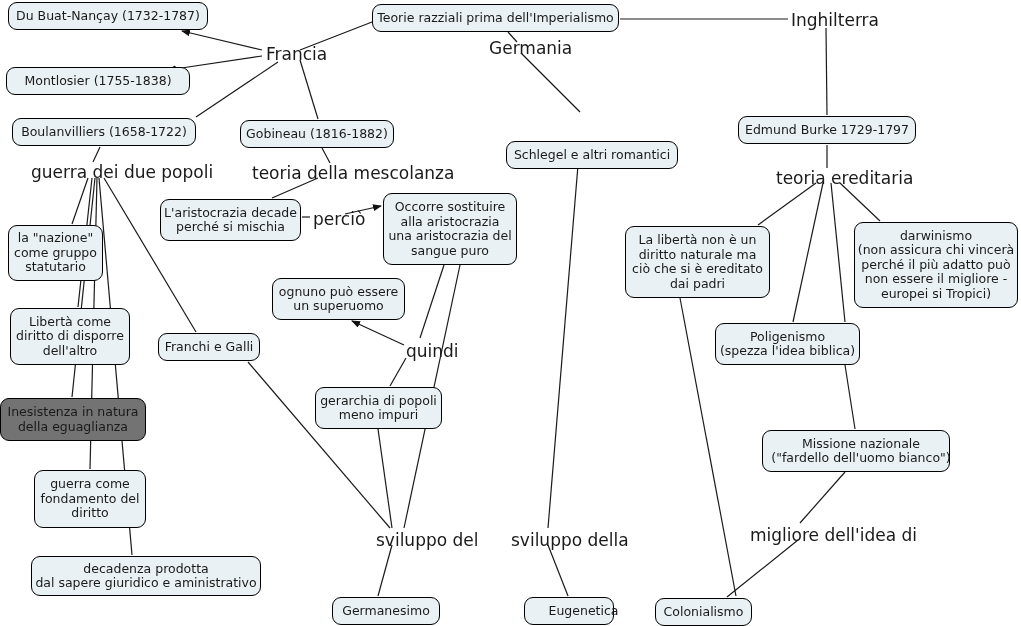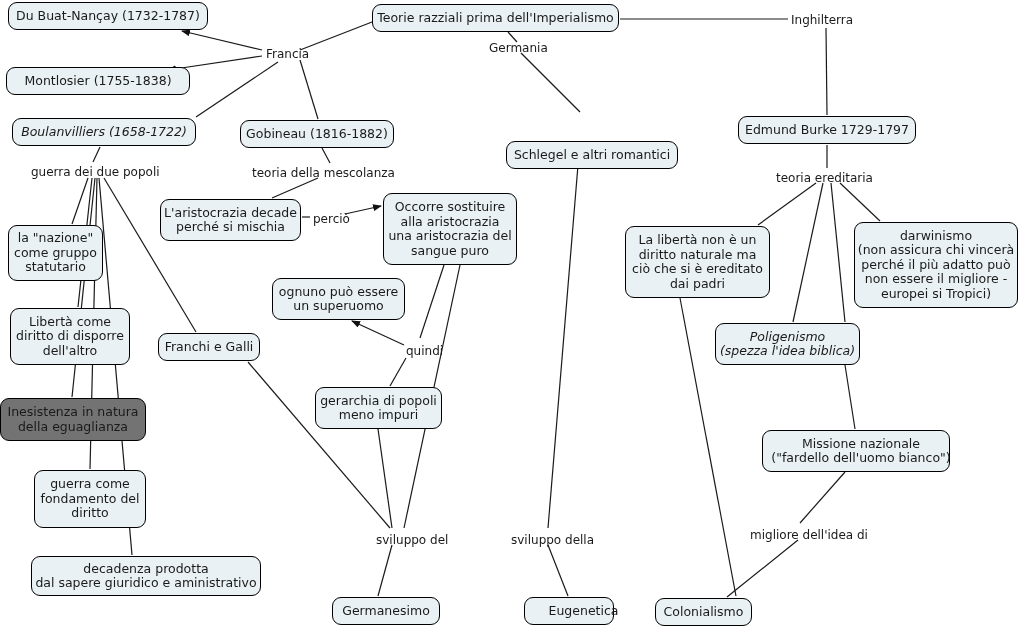--- a/index.html
+++ b/index.html
@@ -36,21 +36,21 @@
     text-align: center;
     display: flex;
     align-items: center;
     justify-content: center;
     padding: 2px 7px;
     white-space: pre;
   }
   .link-label {
     position: absolute;
     color: #1a1a1a;
-    font-size: 12px;
+    font-size: 17px;
     line-height: 14px;
     white-space: pre;
     background: transparent;
     text-align: center;
   }
 </style>
 </head>
 <body>
 
 <div id="canvas">
@@ -98,21 +98,21 @@
         <line x1="845" y1="365" x2="855" y2="429" stroke="#1a1a1a" stroke-width="1.2"></line>
         <line x1="845" y1="472" x2="800" y2="523" stroke="#1a1a1a" stroke-width="1.2"></line>
         <line x1="798" y1="540" x2="727" y2="597" stroke="#1a1a1a" stroke-width="1.2"></line>
         <line x1="680" y1="298" x2="736" y2="596" stroke="#1a1a1a" stroke-width="1.2"></line>
       </g>
   </svg>
   <div id="nodes-group">
       <div class="node" style="left: 8px; top: 2px; width: 200px; height: 28px; background: rgb(234, 241, 244); border-color: rgb(0, 0, 0);">Du Buat-Nançay (1732-1787)</div>
       <div class="node" style="left: 372px; top: 4px; width: 247px; height: 28px; background: rgb(234, 241, 244); border-color: rgb(0, 0, 0);">Teorie razziali prima dell'Imperialismo</div>
       <div class="node" style="left: 6px; top: 67px; width: 184px; height: 28px; background: rgb(234, 241, 244); border-color: rgb(0, 0, 0);">Montlosier (1755-1838)</div>
-      <div class="node" style="left: 12px; top: 118px; width: 184px; height: 28px; background: rgb(234, 241, 244); border-color: rgb(0, 0, 0); font-style: italic;">Boulanvilliers (1658-1722)</div>
+      <div class="node" style="left: 12px; top: 118px; width: 184px; height: 28px; background: rgb(234, 241, 244); border-color: rgb(0, 0, 0);">Boulanvilliers (1658-1722)</div>
       <div class="node" style="left: 240px; top: 120px; width: 154px; height: 28px; background: rgb(234, 241, 244); border-color: rgb(0, 0, 0);">Gobineau (1816-1882)</div>
       <div class="node" style="left: 506px; top: 113px; width: 172px; height: 28px; background: rgb(234, 241, 244); border-color: rgb(0, 0, 0); margin-top: 28px;">Schlegel e altri romantici</div>
       <div class="node" style="left: 738px; top: 116px; width: 178px; height: 28px; background: rgb(234, 241, 244); border-color: rgb(0, 0, 0);">Edmund Burke 1729-1797</div>
       <div class="node" style="left: 160px; top: 199px; width: 141px; height: 42px; background: rgb(234, 241, 244); border-color: rgb(0, 0, 0);">L'aristocrazia decade
 perché si mischia</div>
       <div class="node" style="left: 383px; top: 193px; width: 134px; height: 72px; background: rgb(234, 241, 244); border-color: rgb(0, 0, 0);">Occorre sostituire
 alla aristocrazia
 una aristocrazia del
 sangue puro</div>
       <div class="node" style="left: 8px; top: 225px; width: 95px; height: 56px; background: rgb(234, 241, 244); border-color: rgb(0, 0, 0);">la "nazione"
@@ -125,21 +125,21 @@
       <div class="node" style="left: 854px; top: 222px; width: 164px; height: 86px; background: rgb(234, 241, 244); border-color: rgb(0, 0, 0);">darwinismo
 (non assicura chi vincerà
 perché il più adatto può
 non essere il migliore -
 europei si Tropici)</div>
       <div class="node" style="left: 272px; top: 278px; width: 133px; height: 42px; background: rgb(234, 241, 244); border-color: rgb(0, 0, 0);">ognuno può essere
 un superuomo</div>
       <div class="node" style="left: 10px; top: 308px; width: 120px; height: 57px; background: rgb(234, 241, 244); border-color: rgb(0, 0, 0);">Libertà come
 diritto di disporre
 dell'altro</div>
-      <div class="node" style="left: 715px; top: 323px; width: 145px; height: 42px; background: rgb(234, 241, 244); border-color: rgb(0, 0, 0); font-style: italic;">Poligenismo
+      <div class="node" style="left: 715px; top: 323px; width: 145px; height: 42px; background: rgb(234, 241, 244); border-color: rgb(0, 0, 0);">Poligenismo
 (spezza l'idea biblica)</div>
       <div class="node" style="left: 158px; top: 333px; width: 102px; height: 28px; background: rgb(234, 241, 244); border-color: rgb(0, 0, 0);">Franchi e Galli</div>
       <div class="node" style="left: 315px; top: 387px; width: 127px; height: 42px; background: rgb(234, 241, 244); border-color: rgb(0, 0, 0);">gerarchia di popoli
 meno impuri</div>
       <div class="node" style="left: 0px; top: 398px; width: 146px; height: 43px; background: #737373; border-color: rgb(0, 0, 0);">Inesistenza in natura
 della eguaglianza</div>
       <div class="node" style="left: 762px; top: 430px; width: 188px; height: 42px; background: rgb(234, 241, 244); border-color: rgb(0, 0, 0); padding-left: 17px;">Missione nazionale
 ("fardello dell'uomo bianco")</div>
       <div class="node" style="left: 34px; top: 470px; width: 112px; height: 58px; background: rgb(234, 241, 244); border-color: rgb(0, 0, 0);">guerra come
 fondamento del

